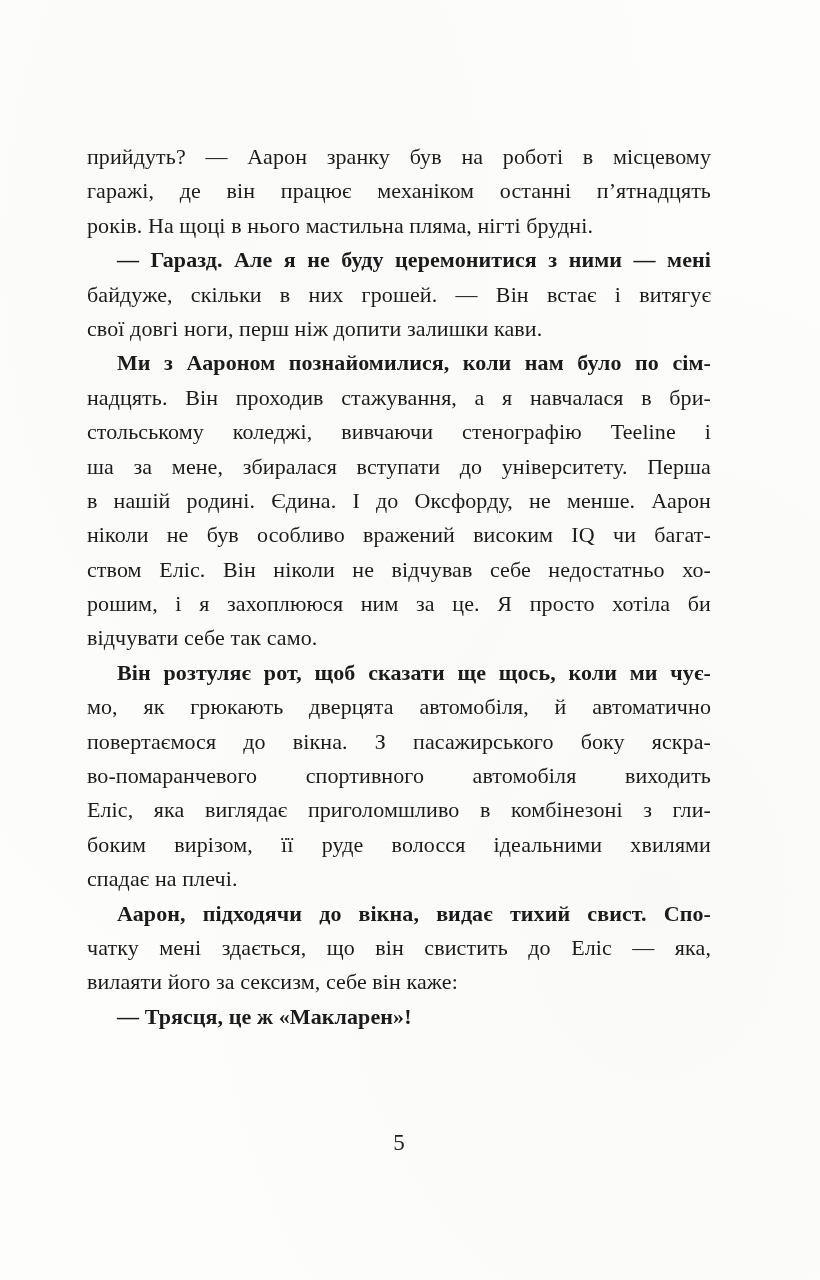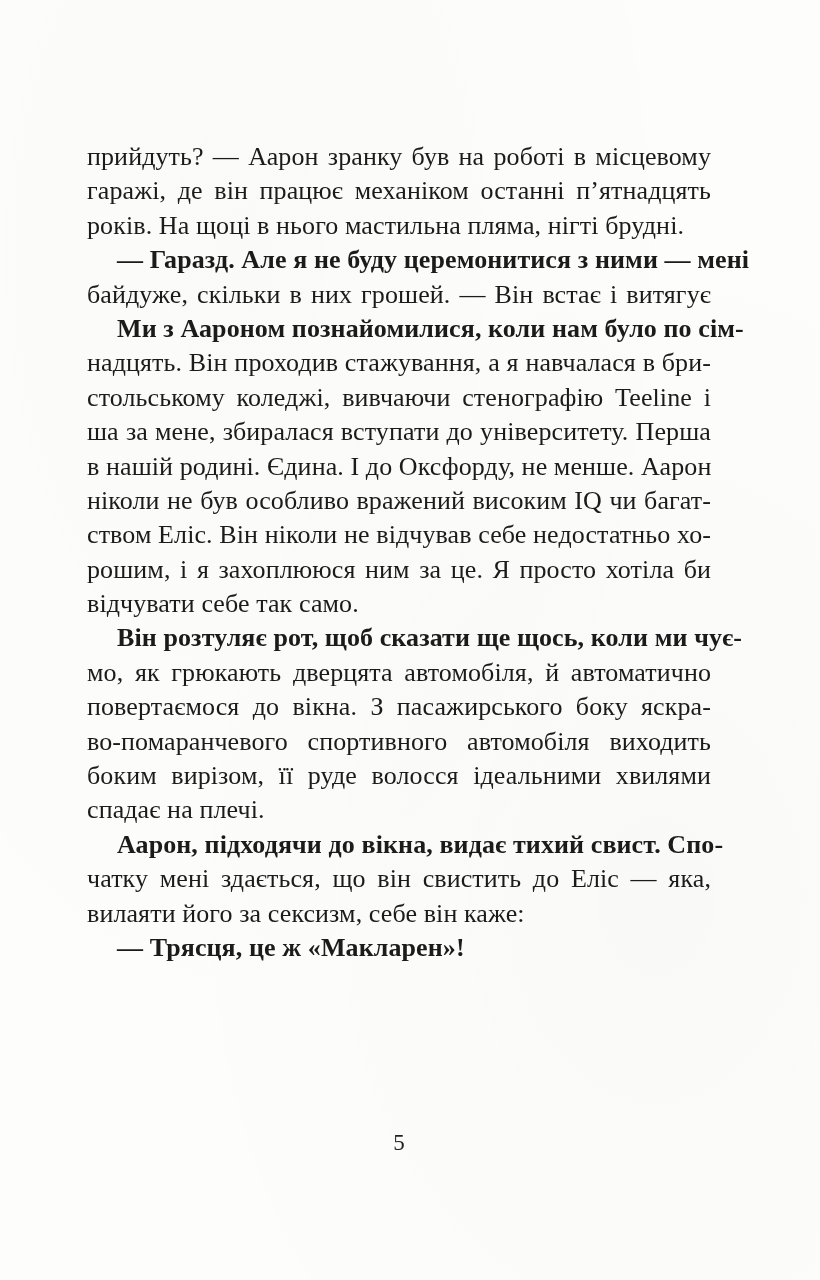--- a/index.html
+++ b/index.html
@@ -24,21 +24,21 @@
       radial-gradient(ellipse at 80% 70%, rgba(0,0,0,0.015), transparent 55%),
       #fdfdfc;
   }
   .text-block {
     position: absolute;
     left: 87px;
     top: 140px;
     width: 624px;
   }
   .line {
-    font-size: 26px;
+    font-size: 22px;
     line-height: 34.4px;
     height: 34.4px;
     white-space: pre;
     text-align: justify;
     text-align-last: justify;
     -moz-text-align-last: justify;
     letter-spacing: 0.1px;
   }
   .line.last {
     text-align: center;
@@ -63,33 +63,35 @@
 </head>
 <body>
 
 <div class="scan-page">
   <div class="text-block">
     <div class="line">прийдуть? — Аарон зранку був на роботі в місцевому</div>
     <div class="line">гаражі, де він працює механіком останні п’ятнадцять</div>
     <div class="line last">років. На щоці в нього мастильна пляма, нігті брудні.</div>
     <div class="line indent">— Гаразд. Але я не буду церемонитися з ними — мені</div>
     <div class="line">байдуже, скільки в них грошей. — Він встає і витягує</div>
+    <div class="line last">свої довгі ноги, перш ніж допити залишки кави.</div>
     <div class="line indent">Ми з Аароном познайомилися, коли нам було по сім-</div>
     <div class="line">надцять. Він проходив стажування, а я навчалася в бри-</div>
     <div class="line">стольському коледжі, вивчаючи стенографію Teeline і</div>
     <div class="line">ша за мене, збиралася вступати до університету. Перша</div>
     <div class="line">в нашій родині. Єдина. І до Оксфорду, не менше. Аарон</div>
     <div class="line">ніколи не був особливо вражений високим IQ чи багат-</div>
     <div class="line">ством Еліс. Він ніколи не відчував себе недостатньо хо-</div>
     <div class="line">рошим, і я захоплююся ним за це. Я просто хотіла би</div>
     <div class="line last">відчувати себе так само.</div>
     <div class="line indent">Він розтуляє рот, щоб сказати ще щось, коли ми чує-</div>
     <div class="line">мо, як грюкають дверцята автомобіля, й автоматично</div>
     <div class="line">повертаємося до вікна. З пасажирського боку яскра-</div>
     <div class="line">во-помаранчевого спортивного автомобіля виходить</div>
+    <div class="line">Еліс, яка виглядає приголомшливо в комбінезоні з гли-</div>
     <div class="line">боким вирізом, її руде волосся ідеальними хвилями</div>
     <div class="line last">спадає на плечі.</div>
     <div class="line indent">Аарон, підходячи до вікна, видає тихий свист. Спо-</div>
     <div class="line">чатку мені здається, що він свистить до Еліс — яка,</div>
     <div class="line last">вилаяти його за сексизм, себе він каже:</div>
     <div class="line indent last">— Трясця, це ж «Макларен»!</div>
   </div>
   <div class="page-number">5</div>
 </div>
 

